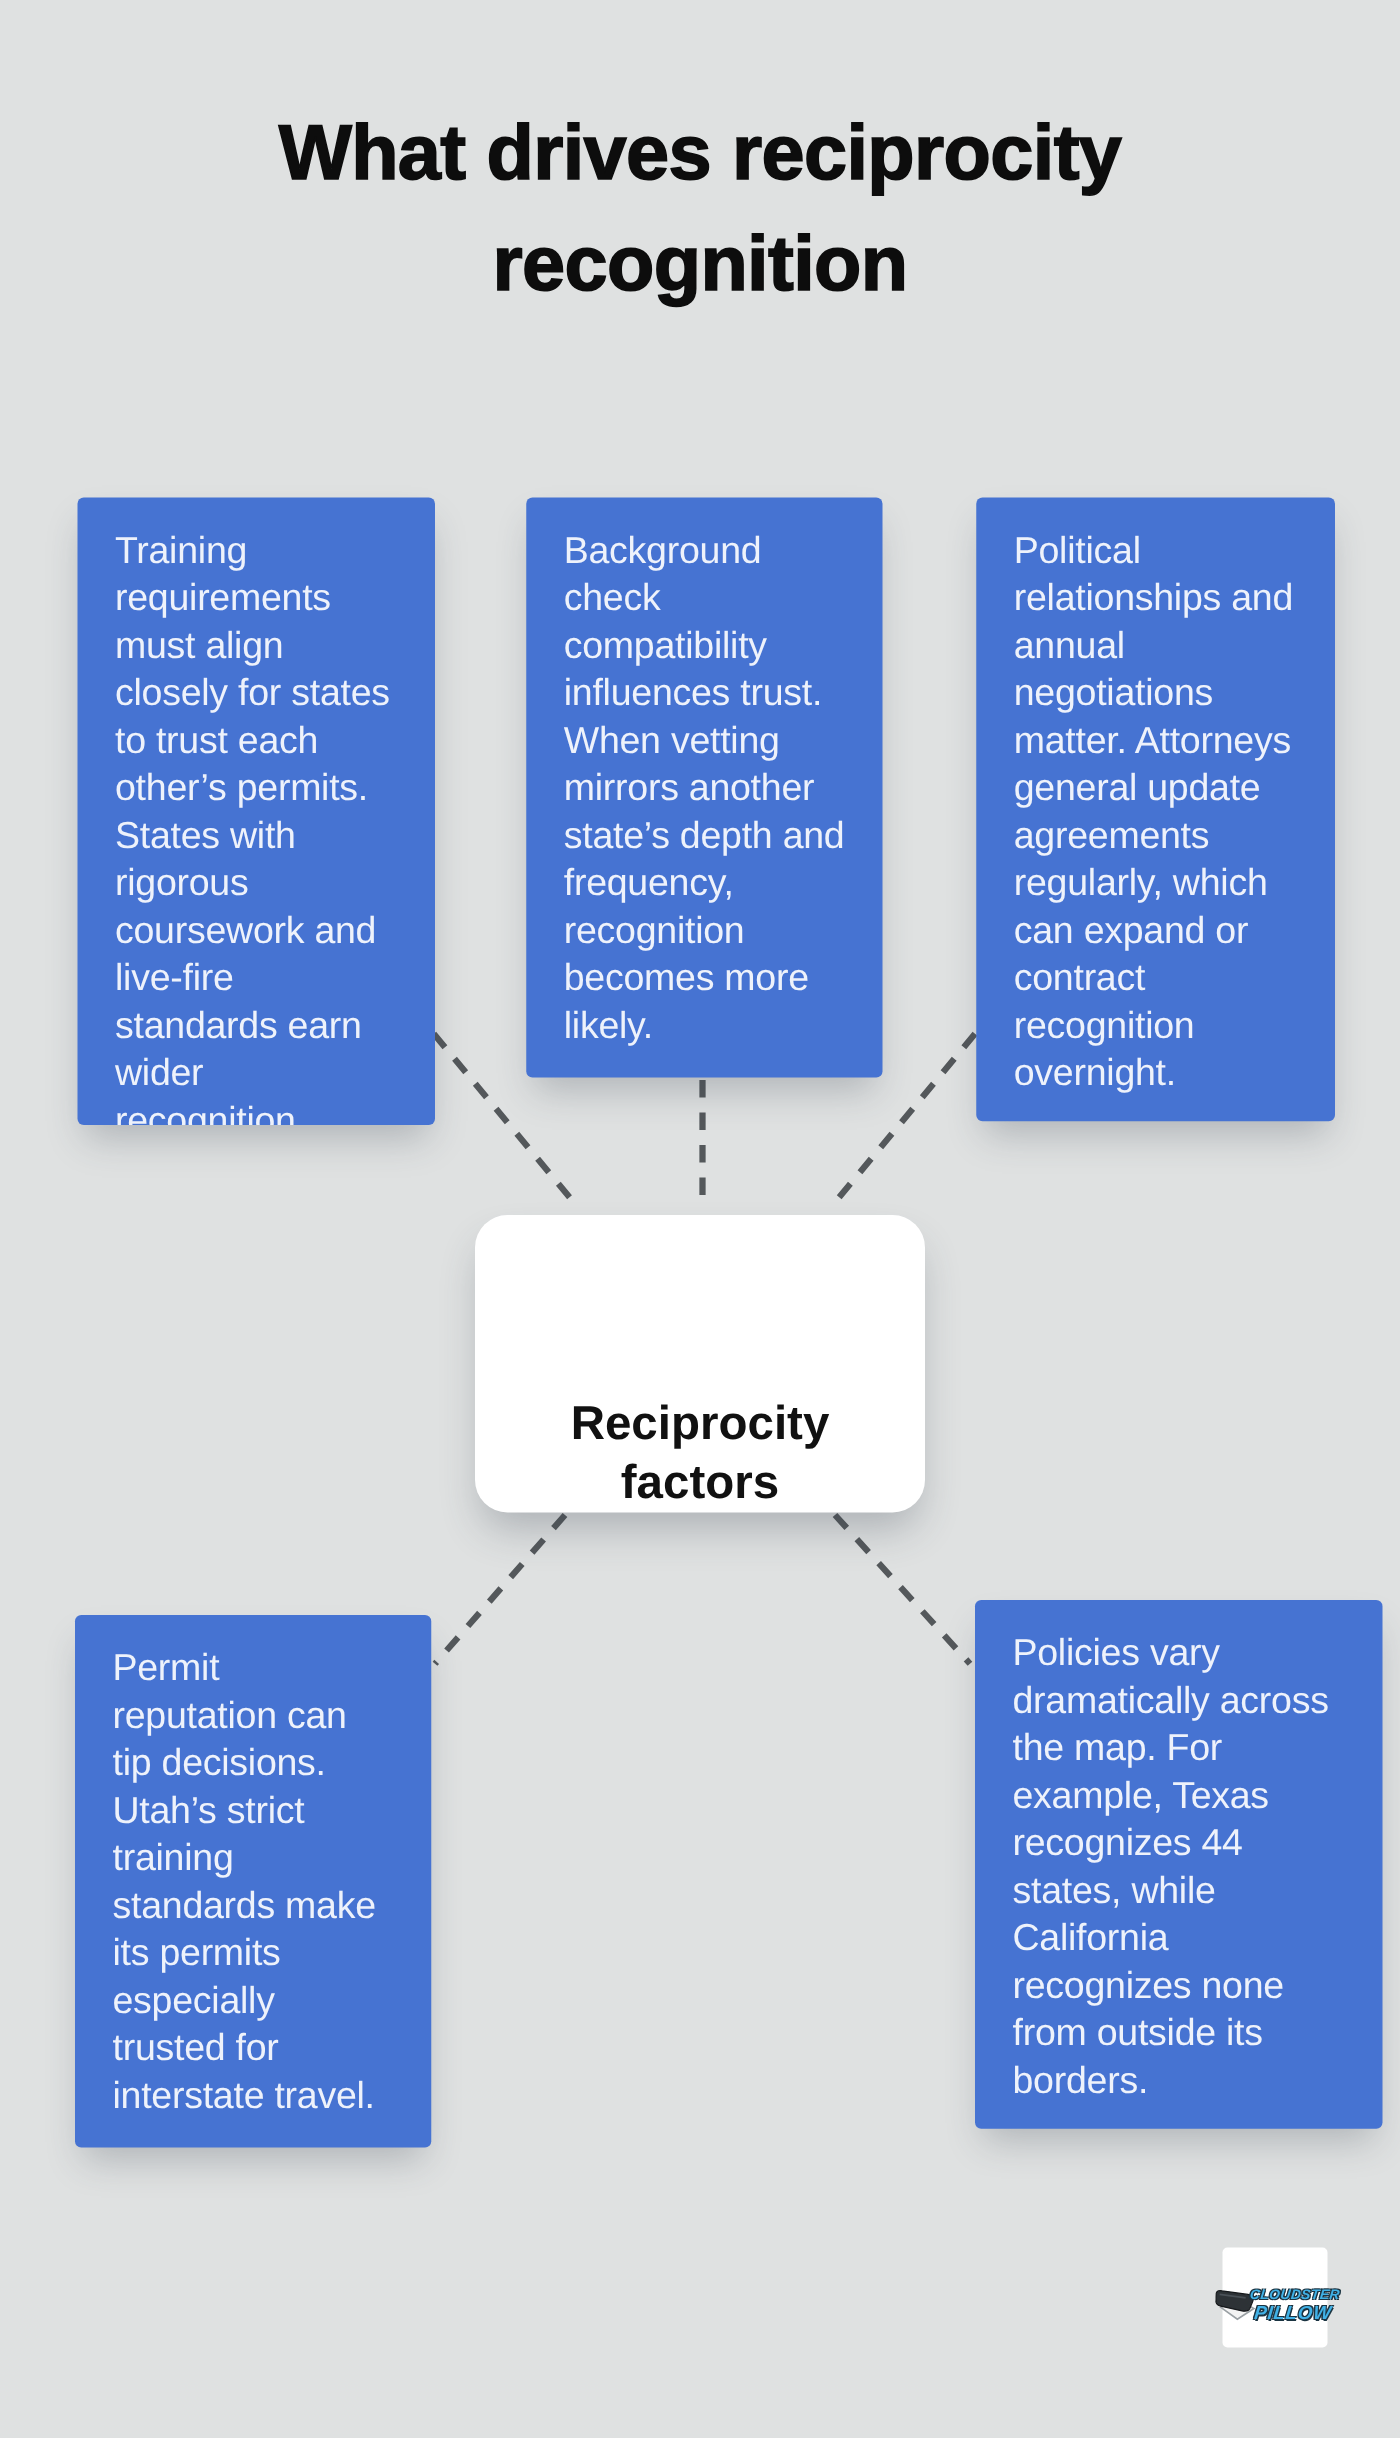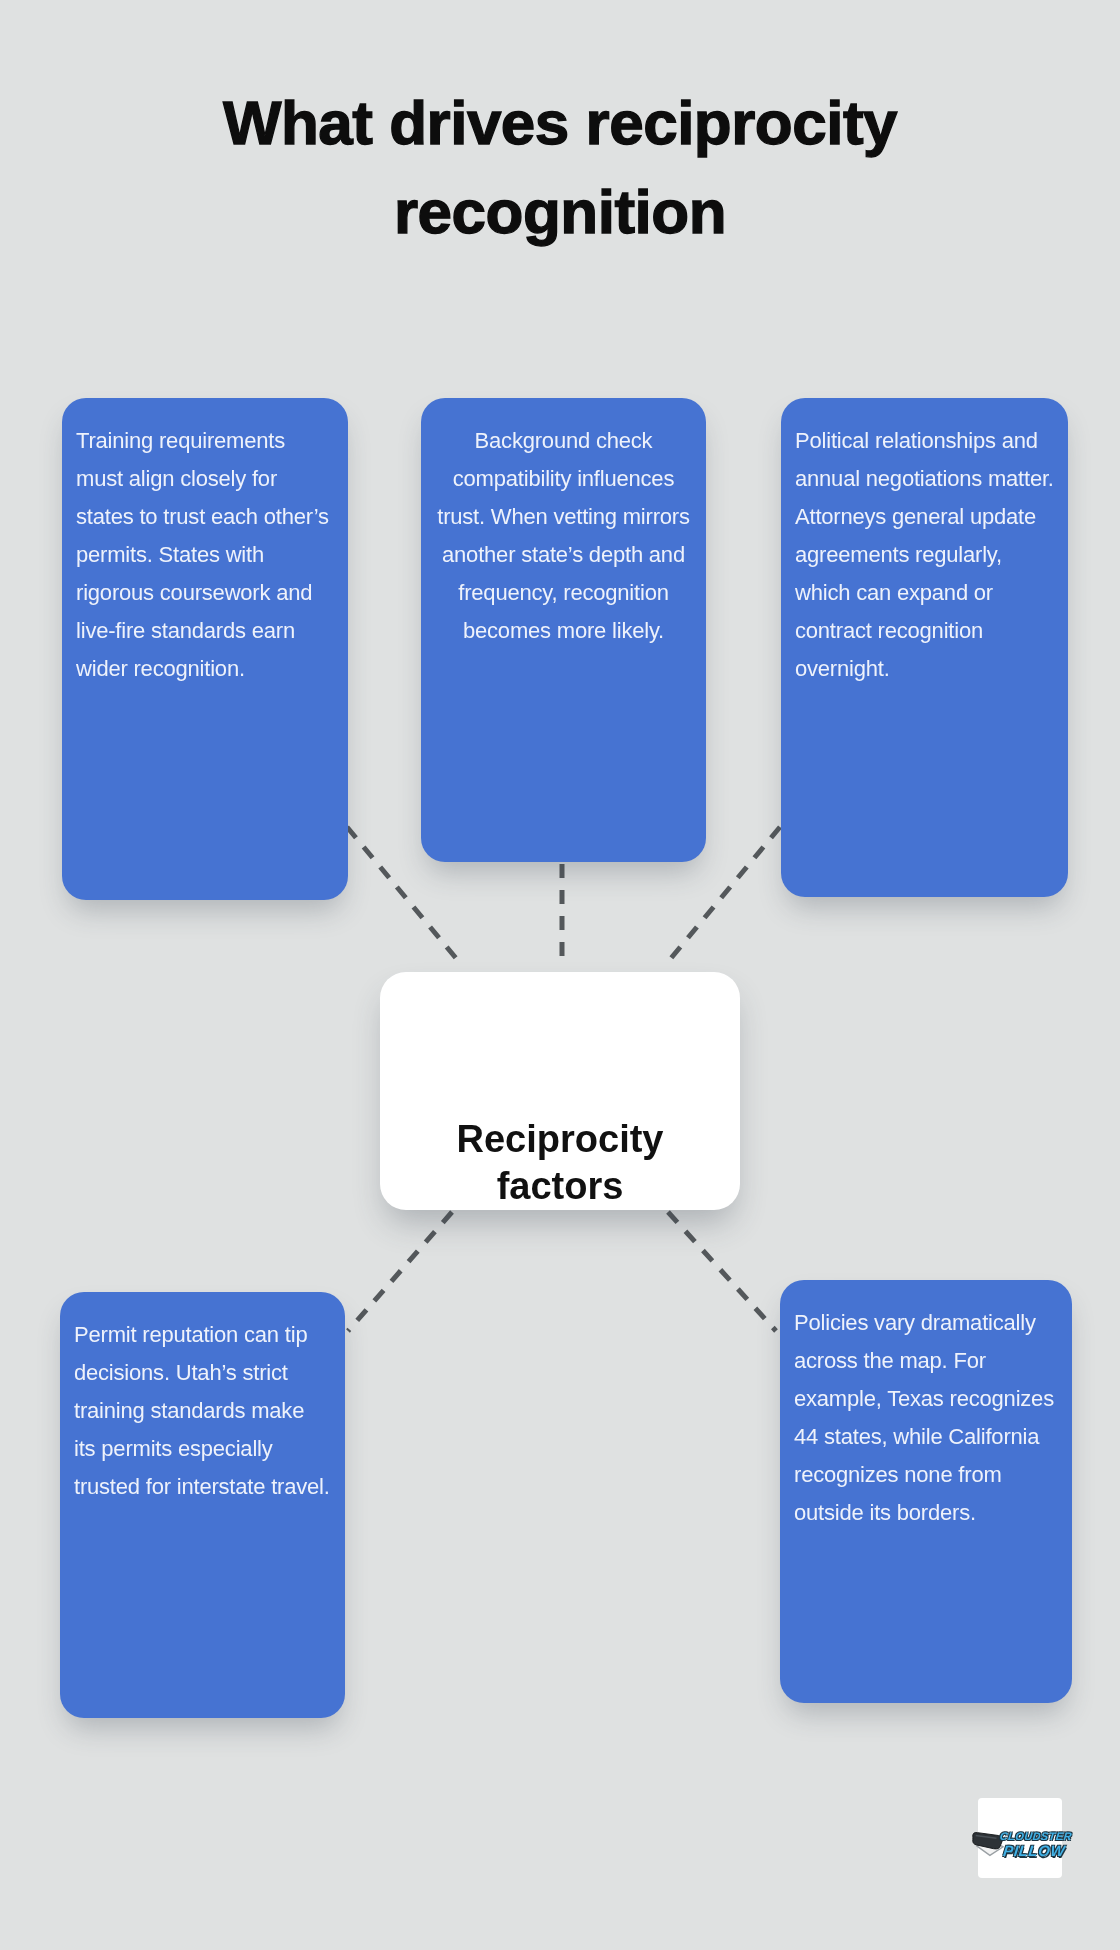--- a/index.html
+++ b/index.html
@@ -35,33 +35,33 @@
   .connectors{position:absolute;left:0;top:0;width:1120px;height:1950px;pointer-events:none;}
   .connectors line{
     stroke:var(--connector);
     stroke-width:5;
     stroke-dasharray:14 12;
   }
 
   .card{
     position:absolute;
     background:var(--card-blue);
-    border-radius:24px;
+    border-radius:5px;
     color:var(--card-text);
-    font-size:22px;line-height:38px;font-weight:400;
+    font-size:30px;line-height:38px;font-weight:400;
     letter-spacing:-0.2px;
-    padding:24px 14px;
+    padding:24px 30px;
     overflow:hidden;
     box-shadow:0 16px 28px -6px rgba(55,65,80,0.28);
   }
   .card-training   {left:62px;  top:398px; width:286px; height:502px;}
-  .card-background {left:421px; top:398px; width:285px; height:464px;text-align:center;}
+  .card-background {left:421px; top:398px; width:285px; height:464px;}
   .card-political  {left:781px; top:398px; width:287px; height:499px;}
   .card-reputation {left:60px;  top:1282px;width:285px; height:426px;margin-top:10px;}
-  .card-policies   {left:780px; top:1280px;width:292px; height:423px;}
+  .card-policies   {left:780px; top:1280px;width:326px; height:423px;}
 
   .center-node{
     position:absolute;left:380px;top:972px;width:360px;height:238px;
     background:var(--node-bg);
     border-radius:26px;
     display:flex;align-items:flex-end;justify-content:center;
     text-align:center;
     font-size:38px;line-height:47px;font-weight:700;
     color:var(--node-text);
     box-shadow:0 18px 32px -6px rgba(55,65,80,0.30);

